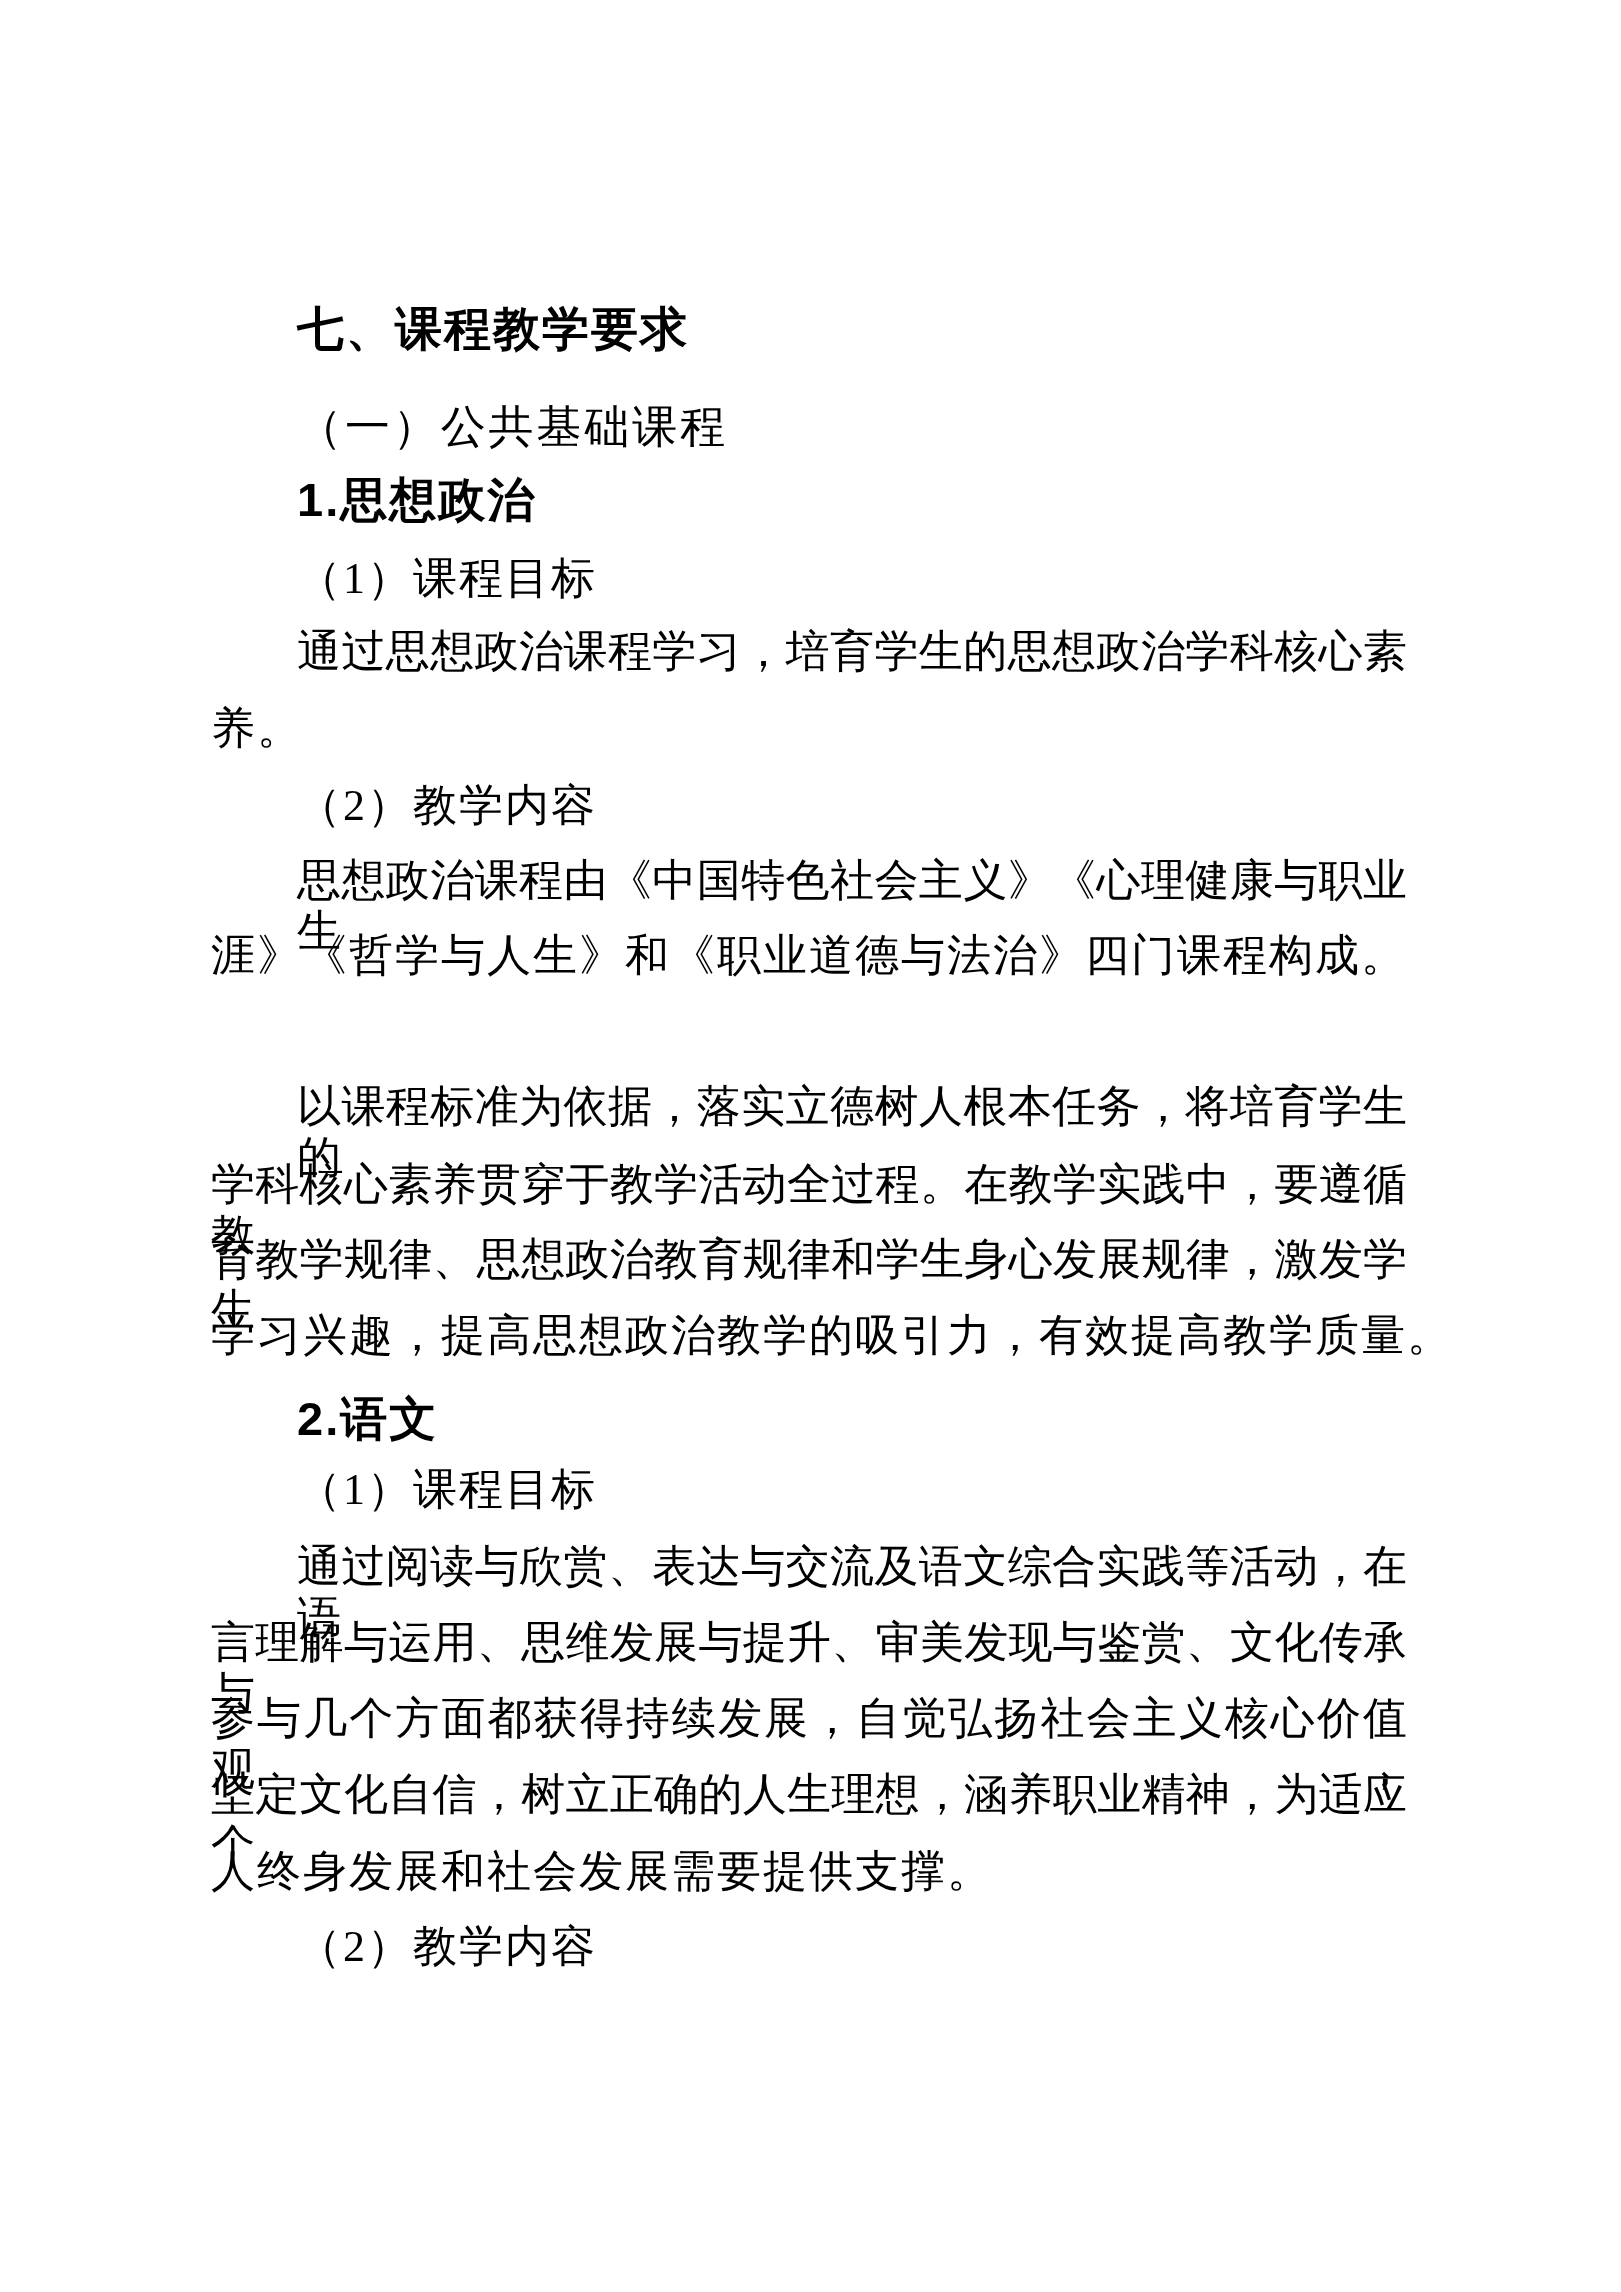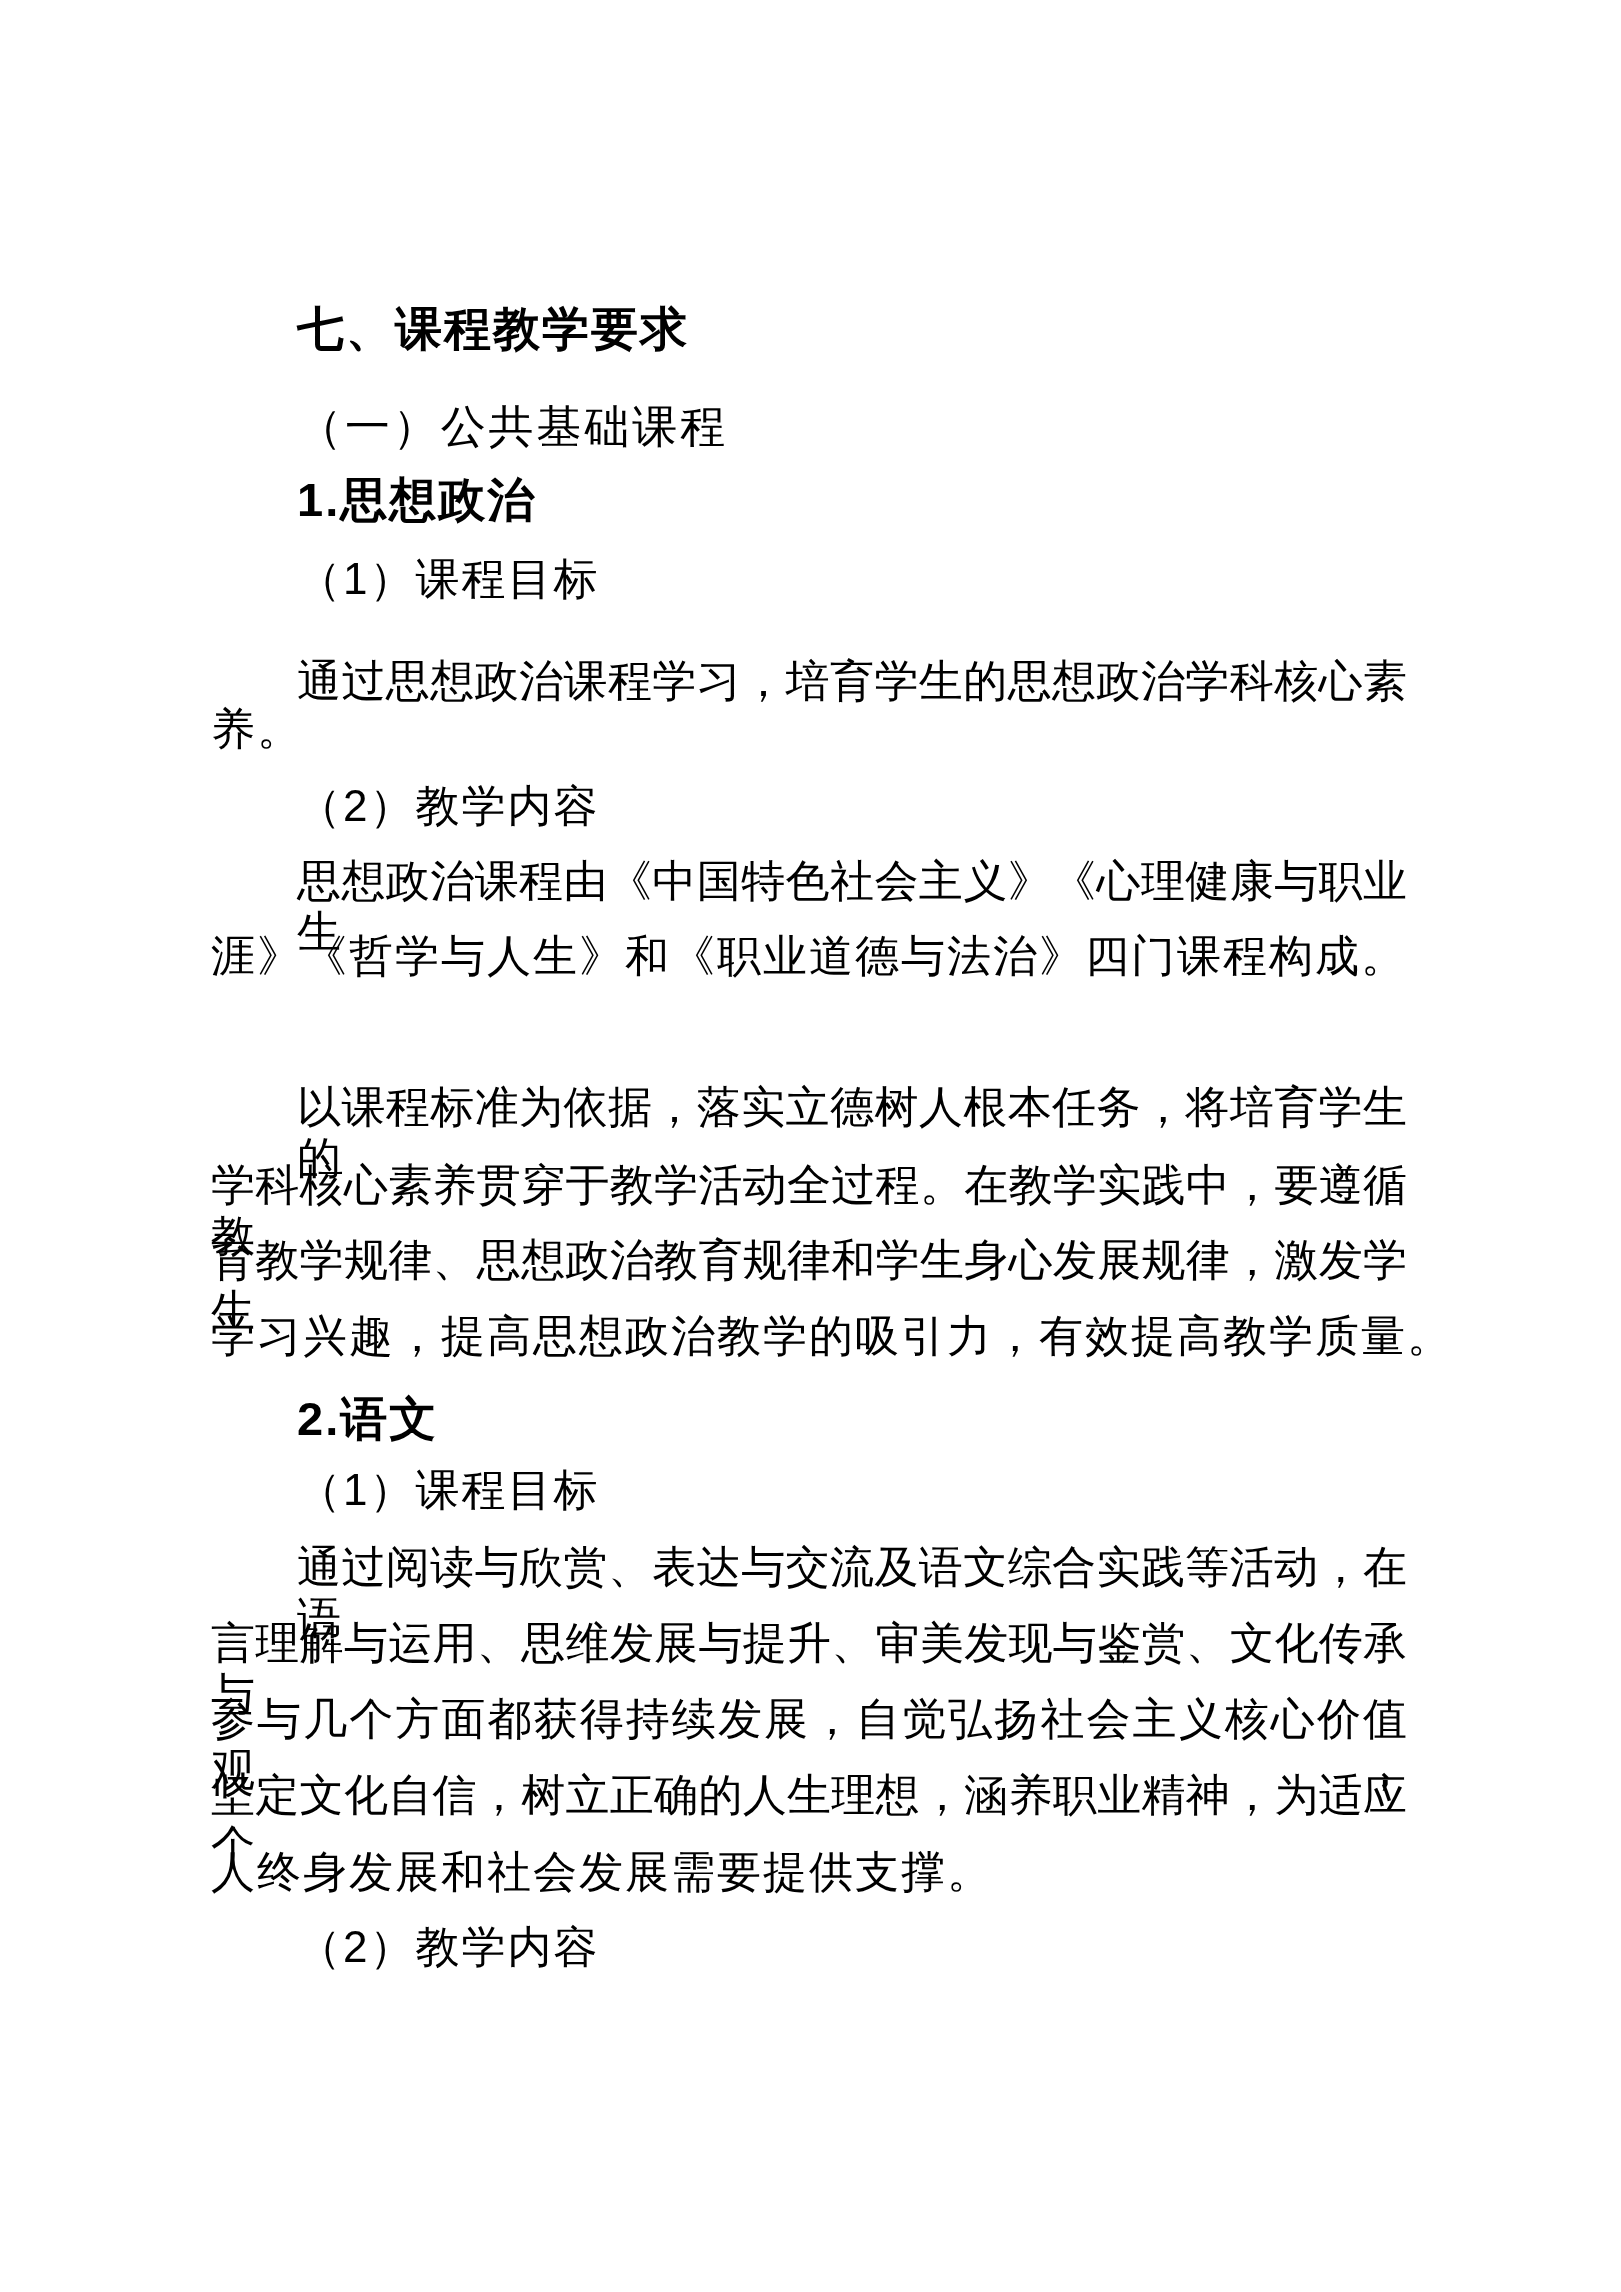--- a/index.html
+++ b/index.html
@@ -30,21 +30,21 @@
   }
   
   .h-kai {
     font-family: "Liberation Serif", serif;
     font-size: 45px;
     letter-spacing: 2.9px;
     white-space: nowrap;
   }
   
   .body-text {
-    font-family: Liberation Sans, sans-serif;
+    font-family: Liberation Serif, serif;
     font-size: 44px;
   }
   .nat {
     white-space: nowrap;
     letter-spacing: 2px;
   }
   
   .jfull {
     left: 211px;
     width: 1196px;
@@ -74,21 +74,21 @@
 <div class="page">
 
   <div class="line h-bold at-indent" style="top:302px">七、课程教学要求</div>
 
   <div class="line h-kai at-indent" style="top:402px">（一）公共基础课程</div>
 
   <div class="line h-bold at-indent" style="top:473px">1.思想政治</div>
 
   <div class="line body-text nat at-indent" style="top:554px">（1）课程目标</div>
 
-  <div class="line body-text jfirst" style="top:656px">通过思想政治课程学习，培育学生的思想政治学科核心素</div>
+  <div class="line body-text jfirst" style="top:627px">通过思想政治课程学习，培育学生的思想政治学科核心素</div>
 
   <div class="line body-text nat at-margin" style="top:704px">养。</div>
 
   <div class="line body-text nat at-indent" style="top:781px">（2）教学内容</div>
 
   <div class="line body-text jfirst" style="top:856px">思想政治课程由《中国特色社会主义》《心理健康与职业生</div>
 
   <div class="line body-text nat at-margin" style="top:931px">涯》《哲学与人生》和《职业道德与法治》四门课程构成。</div>
 
 

